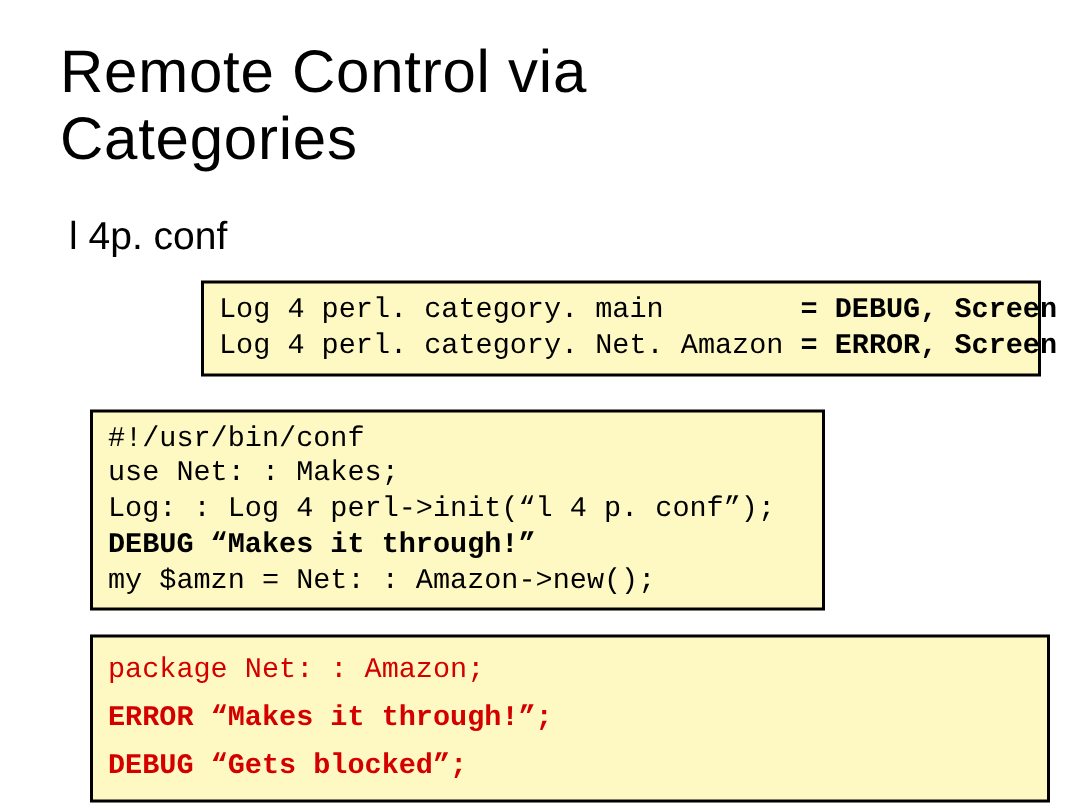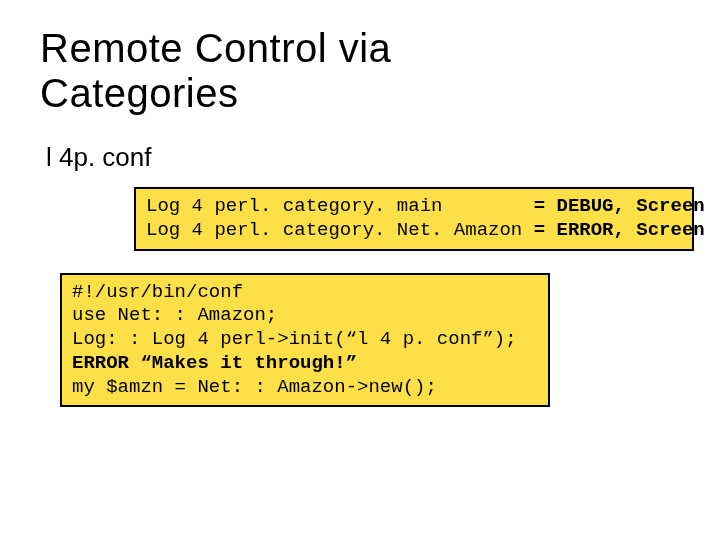--- a/index.html
+++ b/index.html
@@ -24,21 +24,21 @@
     letter-spacing: 0.5px;
     margin: 6px 0 26px 0;
   }
   .subhead {
     font-size: 26px;
     font-weight: 400;
     margin: 0 0 14px 6px;
   }
   .codebox {
     border: 2.5px solid #000;
-    background: #fde047;
+    background: #fef9c3;
     font-family: "Courier New", Courier, monospace;
     font-size: 19px;
     line-height: 1.25;
     padding: 6px 10px;
     box-sizing: border-box;
   }
   .box-conf {
     margin: 0 0 22px 94px;
     width: 560px;
     white-space: pre;
@@ -64,19 +64,24 @@
 <div class="slide">
 
   <div class="title">Remote Control via Categories</div>
 
   <div class="subhead">l 4p. conf</div>
 
   <div class="codebox box-conf"><span>Log 4 perl. category. main</span><span>        </span><span class="bold">= DEBUG, Screen</span>
 <span>Log 4 perl. category. Net. Amazon </span><span class="bold">= ERROR, Screen</span></div>
 
   <div class="codebox box-script"><span>#!/usr/bin/conf</span>
-<span>use Net: : Amazon;</span>
+<span>use Net: : Makes;</span>
 <span>Log: : Log 4 perl-&gt;init(“l 4 p. conf”);</span>
-<span class="bold">ERROR “Makes it through!”</span>
+<span class="bold">DEBUG “Makes it through!”</span>
 <span>my $amzn = Net: : Amazon-&gt;new();</span></div>
 
+  <div class="codebox box-pkg">
+    <div class="line red">package Net: : Amazon;</div>
+    <div class="line red bold"><span>ERROR </span><span>“Makes it through!”;</span></div>
+    <div class="line red bold"><span>DEBUG </span><span>“Gets blocked”;</span></div>
+  </div>
 
 </div>
 
 </body></html>

